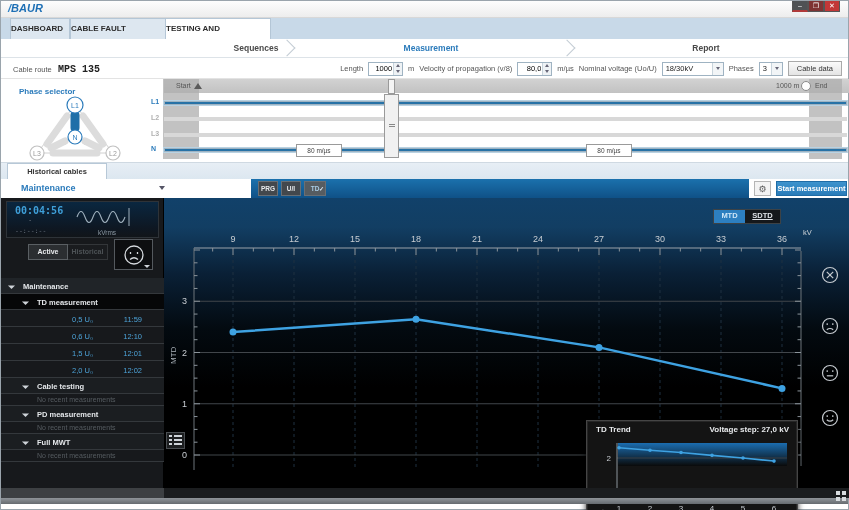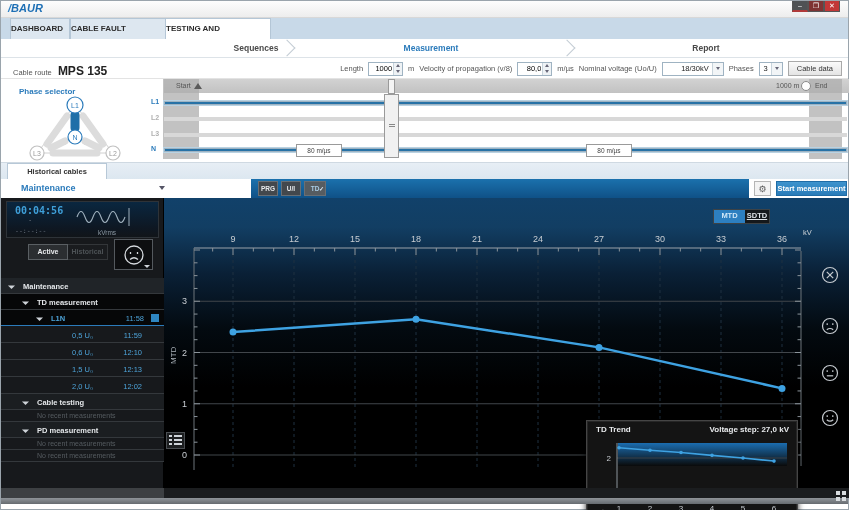--- a/index.html
+++ b/index.html
@@ -25,30 +25,30 @@
 
   
   .breadcrumb { position:absolute; left:0; top:38px; width:100%; height:19px; background:#fff; border-bottom:1px solid #dde3e8; }
   .crumb { position:absolute; top:4px; font-size:8.5px; font-weight:bold; color:#4a4a4a; transform:translateX(-50%); }
   .crumb.active { color:#2b7bbb; }
   .chev { position:absolute; top:3px; width:12px; height:12px; border-top:1px solid #c3ccd4; border-right:1px solid #c3ccd4; transform:rotate(45deg); }
 
   
   .cable-row { position:absolute; left:0; top:57px; width:100%; height:21px; background:#fff; border-bottom:1px solid #e3e3e3; font-size:7.5px; color:#555; }
   .cr-left { position:absolute; left:12px; top:6px; }
-  .cr-left b { color:#222; margin-left:4px; font-size:12px; }
+  .cr-left b { color:#222; margin-left:4px; font-size:10px;font-family:Liberation Mono, monospace; }
   .cr-right { position:absolute; right:6px; top:3px; display:flex; align-items:center; gap:5px; }
   .spin { display:flex; height:14px; border:1px solid #9fb3c2; background:#fff; }
   .spin input { width:24px; border:none; font-size:7.5px; text-align:right; padding-right:1px; font-family:"Liberation Sans",sans-serif; }
   .arrows { width:9px; display:flex; flex-direction:column; border-left:1px solid #c8d4dc; }
   .arrows div { flex:1; display:flex; align-items:center; justify-content:center; background:#eef2f5; }
   .tri-up { width:0; height:0; border-left:2.5px solid transparent; border-right:2.5px solid transparent; border-bottom:3px solid #667; }
   .tri-dn { width:0; height:0; border-left:2.5px solid transparent; border-right:2.5px solid transparent; border-top:3px solid #667; }
   .sel { display:flex; align-items:center; height:14px; border:1px solid #9fb3c2; background:#fff; color:#222; }
-  .sel .val { padding:16px 3px;text-align:right; }
+  .sel .val { padding:16px 3px; }
   .sel .caret { width:11px; align-self:stretch; border-left:1px solid #c8d4dc; display:flex; align-items:center; justify-content:center; background:#f2f5f7; }
   .btn-light { height:15px; padding:0 8px; font-size:7.5px; color:#333; background:linear-gradient(#fafafa,#e4e4e4); border:1px solid #a9a9a9; line-height:13px; }
 
   
   .phase-section { position:absolute; left:0; top:78px; width:100%; height:83px; background:#fff; }
   .phase-sel-panel { position:absolute; left:0; top:0; width:148px; height:83px; }
   .phase-title { position:absolute; left:18px; top:8px; font-size:8px; font-weight:bold; color:#2b7bbb; }
   .cable-view { position:absolute; left:148px; top:0; width:701px; height:83px; }
   .cv-header { position:absolute; left:15px; top:0; width:686px; height:14px; background:linear-gradient(#d2d2d2,#c2c2c2); }
   .cv-zone { position:absolute; top:0; height:80px; background:#aeaeae; opacity:.75; }
@@ -111,21 +111,21 @@
   .t-sec { height:16px; background:#1b1e21; font-weight:bold; }
   .t-empty { height:12px; background:#17191c; }
   .t-empty .lbl { top:2px; color:#565c61; font-size:7px; }
 
   
   .chart-area { position:absolute; left:163px; top:0; width:686px; height:291px; background:linear-gradient(180deg,#11416a 0%,#123e63 10%,#0a2036 26%,#030a10 45%,#000 65%); }
   #main-chart { position:absolute; left:0; top:0; }
   .mtd-group { position:absolute; left:549px; top:11px; display:flex; border:1px solid #3c4246; }
   .mtd-btn { width:31px; height:13px; font-size:7.5px; font-weight:bold; text-align:center; line-height:12px; }
   .mtd-on { background:#2d7fc0; color:#cfe6f7; }
-  .sdtd { background:#15181b; color:#dfe3e7; width:24px;text-decoration:underline; }
+  .sdtd { background:#15181b; color:#dfe3e7; width:35px;text-decoration:underline; }
   .kv-label { position:absolute; left:639px; top:30px; font-size:7.5px; color:#cdd3d8; }
   .status-icon { position:absolute; left:657px; width:18px; height:18px; }
   .table-btn { position:absolute; left:2px; top:234px; width:19px; height:17px; background:#1c1e20; border:1px solid #4a4e52; display:flex; align-items:center; justify-content:center; }
   .trap-btn { position:absolute; left:574px; top:270px; width:56px; height:21px; background:#08090a; clip-path:polygon(22% 0,78% 0,100% 100%,0 100%); display:flex; align-items:center; justify-content:center; }
 
   
   .popup { position:absolute; left:585px; top:222px; width:212px; height:100px; background:#141414; border:1px solid #454545; box-shadow:0 0 6px rgba(0,0,0,.8), inset 0 0 0 1px #262626; }
   .popup-header { position:absolute; left:0; top:0; width:100%; height:18px; }
   .popup-title { position:absolute; left:9px; top:4px; font-size:8px; font-weight:bold; color:#e8eaec; }
   .popup-step { position:absolute; right:8px; top:4px; font-size:8px; font-weight:bold; color:#e8eaec; }
@@ -319,55 +319,53 @@
 
       <div class="tree">
         <div class="trow t-root">
           <i class="arr" style="left:8px"></i>
           <span class="lbl" style="left:22px">Maintenance</span>
         </div>
         <div class="trow t-td">
           <i class="arr" style="left:22px"></i>
           <span class="lbl" style="left:36px">TD measurement</span>
         </div>
-        <div class="trow t-phase">
-          <i class="arr" style="left:36px"></i>
-          <span class="lbl" style="left:50px">L1N</span>
-          <span class="time">11:58</span>
-          <i class="sq"></i>
-        </div>
         <div class="trow t-step">
           <span class="lbl" style="left:50px;top:5px">0,5 U₀</span>
           <span class="time2">11:59</span>
         </div>
         <div class="trow t-step">
           <span class="lbl" style="left:50px;top:5px">0,6 U₀</span>
           <span class="time2">12:10</span>
         </div>
         <div class="trow t-step">
           <span class="lbl" style="left:50px;top:5px">1,5 U₀</span>
-          <span class="time2">12:13</span>
+          <span class="time2">12:01</span>
         </div>
         <div class="trow t-step">
           <span class="lbl" style="left:50px;top:5px">2,0 U₀</span>
           <span class="time2">12:02</span>
         </div>
         <div class="trow t-sec">
           <i class="arr" style="left:22px"></i>
           <span class="lbl" style="left:36px">Cable testing</span>
         </div>
         <div class="trow t-empty">
           <span class="lbl" style="left:36px">No recent measurements</span>
         </div>
         <div class="trow t-sec">
           <i class="arr" style="left:22px"></i>
           <span class="lbl" style="left:36px">PD measurement</span>
         </div>
         <div class="trow t-empty">
           <span class="lbl" style="left:36px">No recent measurements</span>
+        </div>
+        <div class="trow t-sec">
+          <i class="arr" style="left:22px"></i>
+          <span class="lbl" style="left:36px">Full MWT</span>
         </div>
         <div class="trow t-empty">
           <span class="lbl" style="left:36px">No recent measurements</span>
         </div>
       </div>
     </div>
 
     <div class="chart-area">
       <svg id="main-chart" width="686" height="291">
           <line x1="69" y1="50" x2="69" y2="272" stroke="#1f3040" stroke-width="1" stroke-dasharray="3,3"></line>

